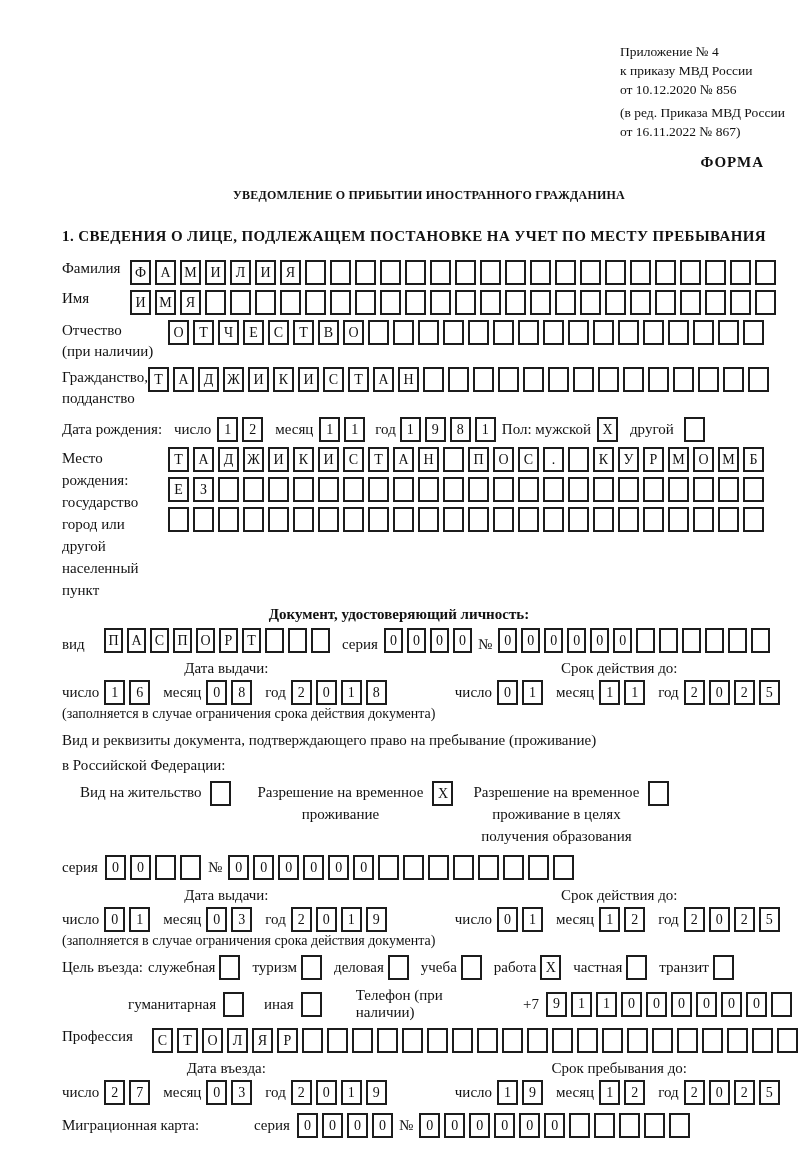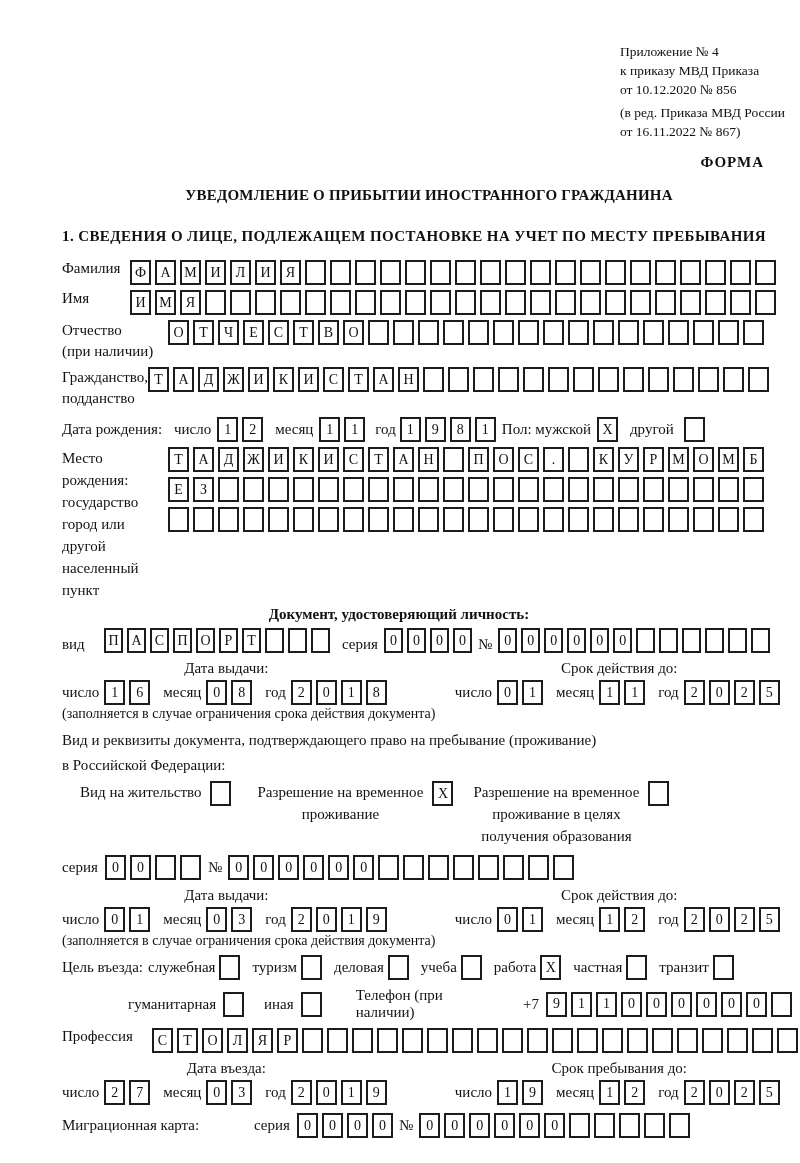--- a/index.html
+++ b/index.html
@@ -21,21 +21,21 @@
   .tight .cell { width:19px; margin-right:4px; }
 
   .row { display:flex; align-items:flex-start; margin-bottom:5px; }
   .lbl { flex:none; }
 
   
   .annex { margin-left:558px; font-size:13.5px; line-height:19px; }
   .annex .note { margin-top:4px; }
   .forma { text-align:right; padding-right:32px; font-weight:bold; font-size:15px; margin-top:13px; letter-spacing:1px; }
 
-  .title { text-align:center; font-weight:bold; font-size:15px; line-height:23px; margin-top:13px; letter-spacing:0.2px; }
+  .title { text-align:center; font-weight:bold; font-size:12px; line-height:23px; margin-top:13px; letter-spacing:0.2px; }
   .blank-line { display:inline-block; width:56px; border-bottom:2px solid #333; height:14px; margin-left:8px; }
 
   .sect { font-weight:bold; font-size:15px; margin-top:21px; letter-spacing:0.4px; white-space:nowrap; }
 
   .form { margin-top:15px; }
 
   .two-line-label { line-height:21px; }
   .ml-label { width:106px; flex:none; line-height:22px; }
 
   .doc-head { text-align:center; font-weight:bold; font-size:15px; margin:3px 60px 5px 0; }
@@ -61,21 +61,21 @@
 
   .cellrows > .cells { margin-bottom:5px; display:flex; }
 </style>
 </head>
 <body>
 
 <div class="page">
 
   <div class="annex">
     <div>Приложение № 4</div>
-    <div>к приказу МВД Приказа</div>
+    <div>к приказу МВД России</div>
     <div>от 10.12.2020 № 856</div>
     <div class="note">(в ред. Приказа МВД России</div>
     <div>от 16.11.2022 № 867)</div>
   </div>
 
   <div class="forma">ФОРМА</div>
 
   <div class="title">
     <div>УВЕДОМЛЕНИЕ О ПРИБЫТИИ ИНОСТРАННОГО ГРАЖДАНИНА</div>
   </div>

